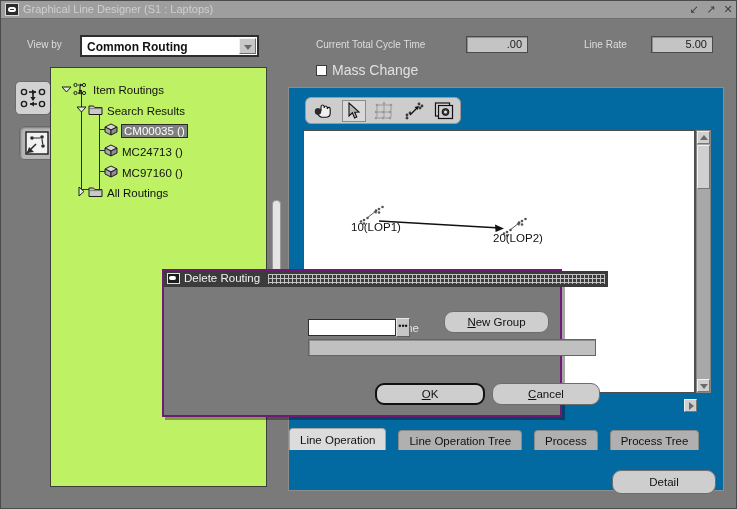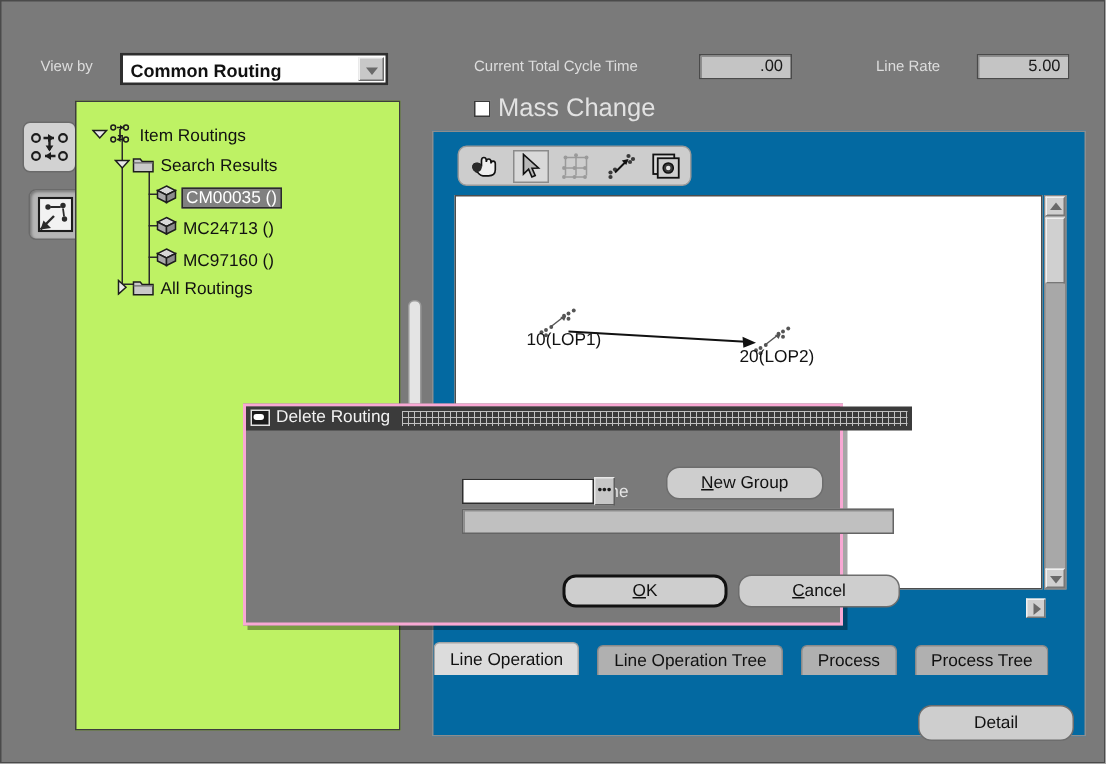--- a/index.html
+++ b/index.html
@@ -137,21 +137,21 @@
     align-items: center;
     gap: 5px;
   }
   #mass-change-box {
     width: 11px; height: 11px;
     background: #ffffff;
     border: 1px solid #3a3a3a;
     box-sizing: border-box;
   }
   #mass-change-text {
-    font-size: 17px;
+    font-size: 14px;
     color: #e2e2e2;
     white-space: nowrap;
   }
 
   
   .side-btn {
     position: absolute;
     width: 36px; height: 34px;
     background: #d2d2d2;
     border: 1px solid #6a6a6a;
@@ -361,21 +361,21 @@
     align-items: center;
     justify-content: center;
   }
 
   
   #dialog {
     position: absolute;
     left: 161px; top: 268px;
     width: 400px; height: 148px;
     background: #7a7a7a;
-    border: 2px solid #f9a8d4;
+    border: 2px solid #701a75;
     box-sizing: border-box;
     box-shadow: 3px 3px 0 rgba(0,0,0,.35);
   }
   #dialog-titlebar {
     position: absolute;
     left: 0; top: 0;
     width: 444px; height: 16px;
     background: #3b3b3b;
     box-sizing: border-box;
   }
@@ -473,20 +473,29 @@
   #new-group-button { left: 280px; top: 40px; width: 105px; }
   #ok-button     { left: 211px; top: 112px; width: 110px; }
   #cancel-button { left: 328px; top: 112px; width: 108px; }
   .mnem { text-decoration: underline; }
 </style>
 </head>
 <body>
 
 <div id="app">
 
+  <div id="titlebar">
+    <div class="tb-icon"></div>
+    <div class="tb-title">Graphical Line Designer (S1 : Laptops)</div>
+    <div class="tb-ctrls">
+      <span>↙</span>
+      <span>↗</span>
+      <span>✕</span>
+    </div>
+  </div>
 
   <div class="hdr-label" id="view-by-label">View by</div>
   <div id="view-by-select">
     <div class="vb-text">Common Routing</div>
     <div class="vb-arrow"></div>
   </div>
 
   <div class="hdr-label" id="cycle-label">Current Total Cycle Time</div>
   <div class="num-field" id="cycle-field">.00</div>
 

